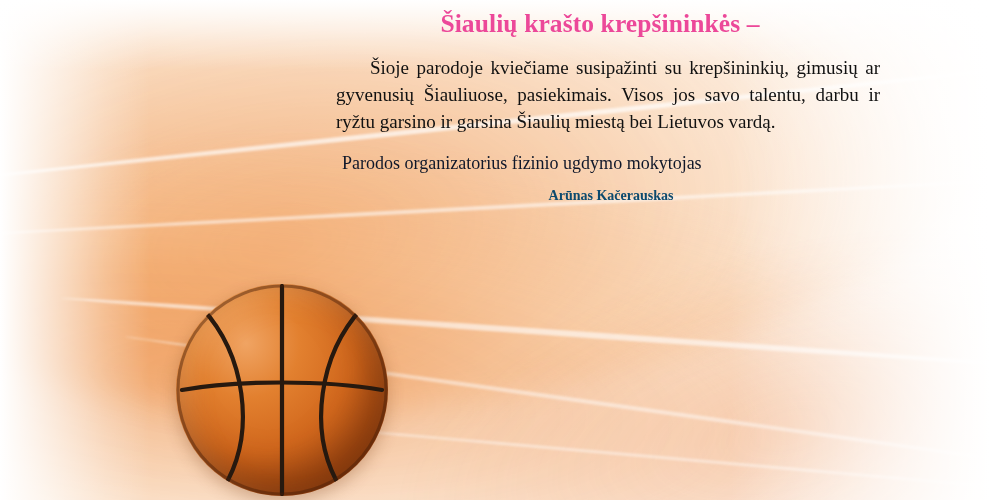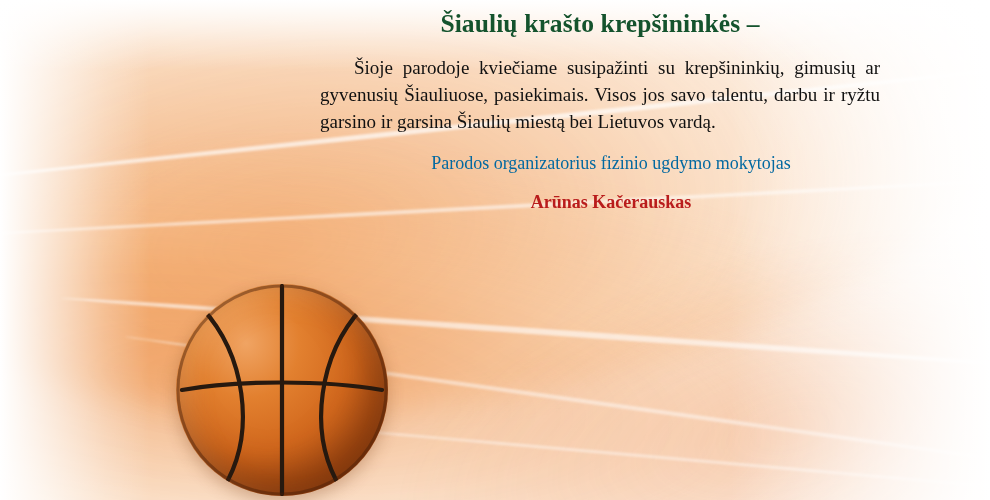--- a/index.html
+++ b/index.html
@@ -99,47 +99,47 @@
     position: absolute;
     left: 320px;
     top: 8px;
     width: 560px;
   }
   .title {
     text-align: center;
     font-weight: bold;
     font-size: 25.5px;
     line-height: 1.22;
-    color: #14532d;
+    color: #ec4899;
     margin: 0 0 16px 0;
     letter-spacing: .1px;
   }
   .title .line { display: block; }
   .para {
     text-align: justify;
     text-justify: inter-word;
     font-size: 19px;
     line-height: 1.42;
     color: #111111;
-    margin: 0 0 17px 0;
+    margin: 0 0 17px 16px;
     text-indent: 34px;
   }
   .para:last-of-type { margin-bottom: 18px; }
   .organizer {
-    text-align: center;
+    text-align: left;
     font-size: 18px;
-    color: #0369a1;
+    color: #0f172a;
     margin: 6px 0 14px 0;
     padding-left: 22px;
   }
   .author {
     text-align: center;
-    font-size: 18px;
+    font-size: 14px;
     font-weight: bold;
-    color: #b91c1c;
+    color: #0c4a6e;
     padding-left: 22px;
   }
 </style>
 </head>
 <body>
 
 <div id="slide">
 
   <div class="bg-base"></div>
   <div class="swoosh sw1"></div>

